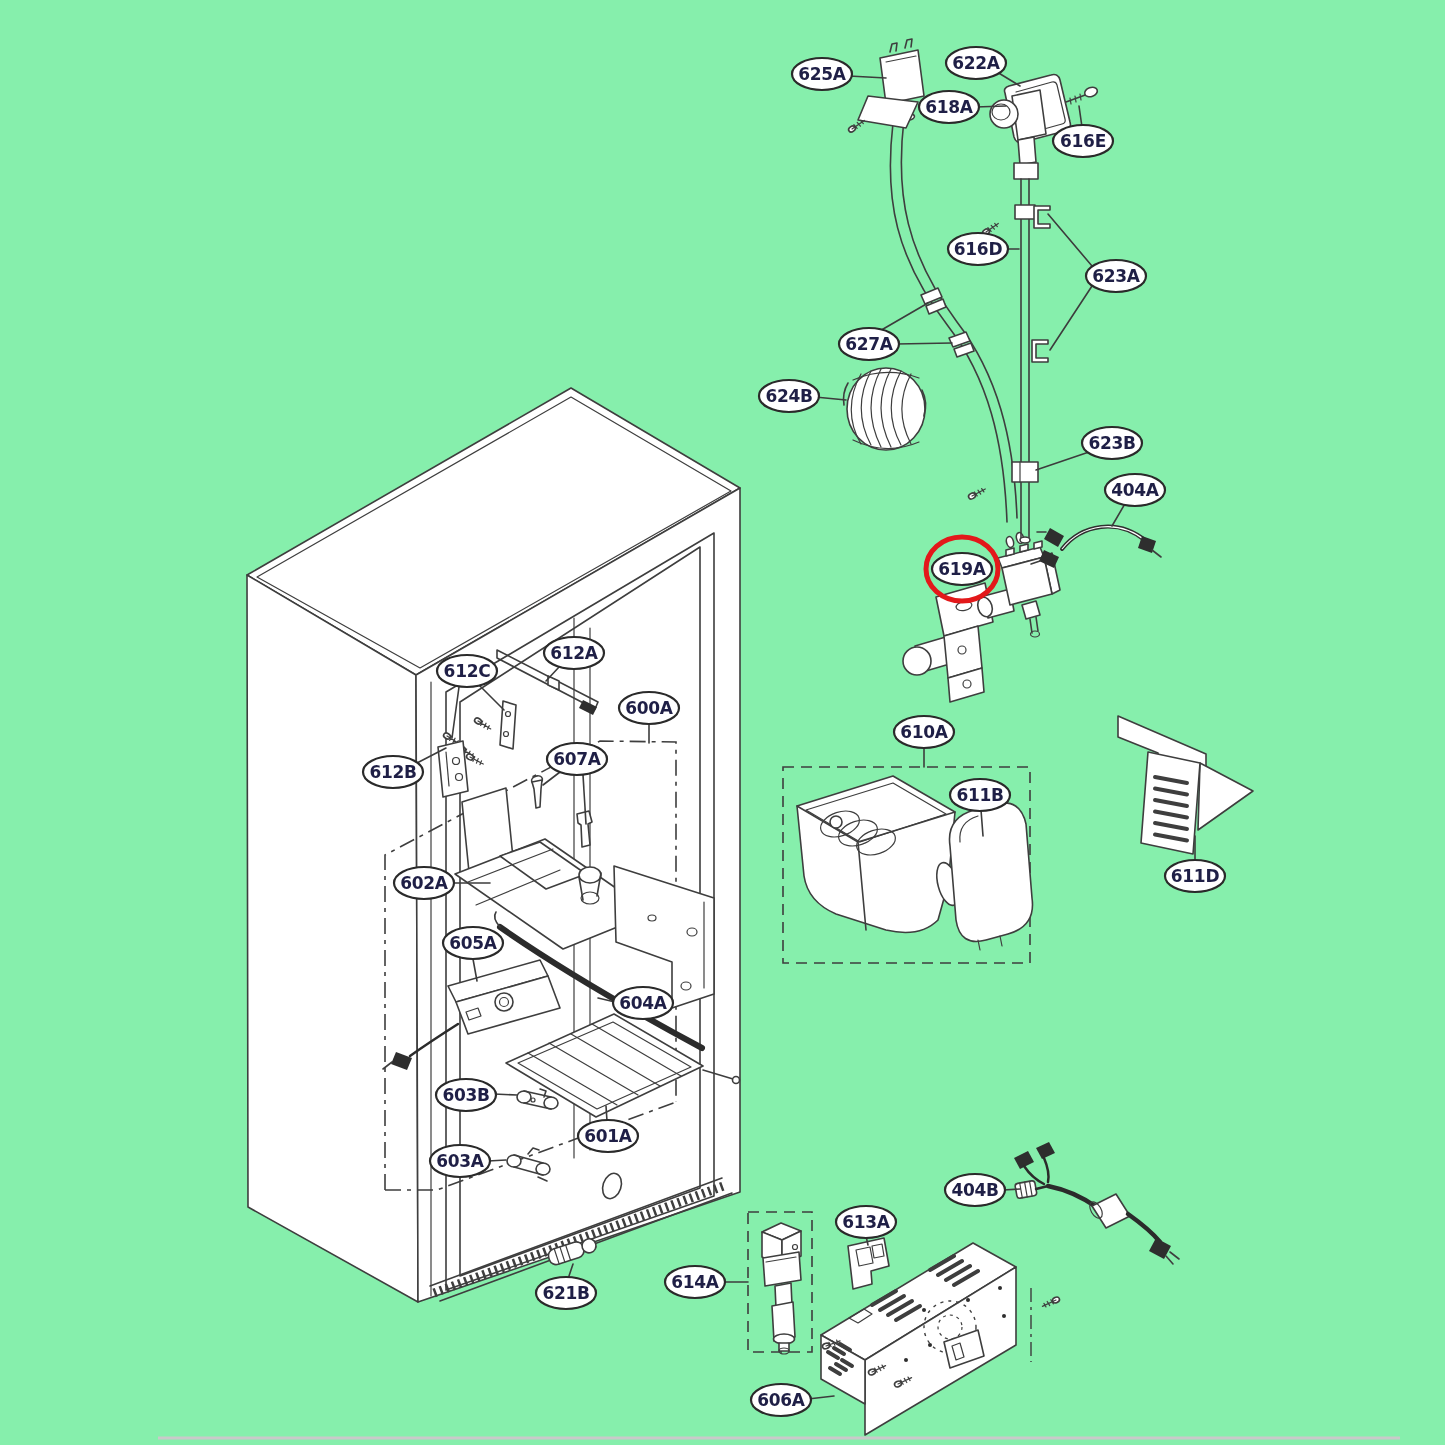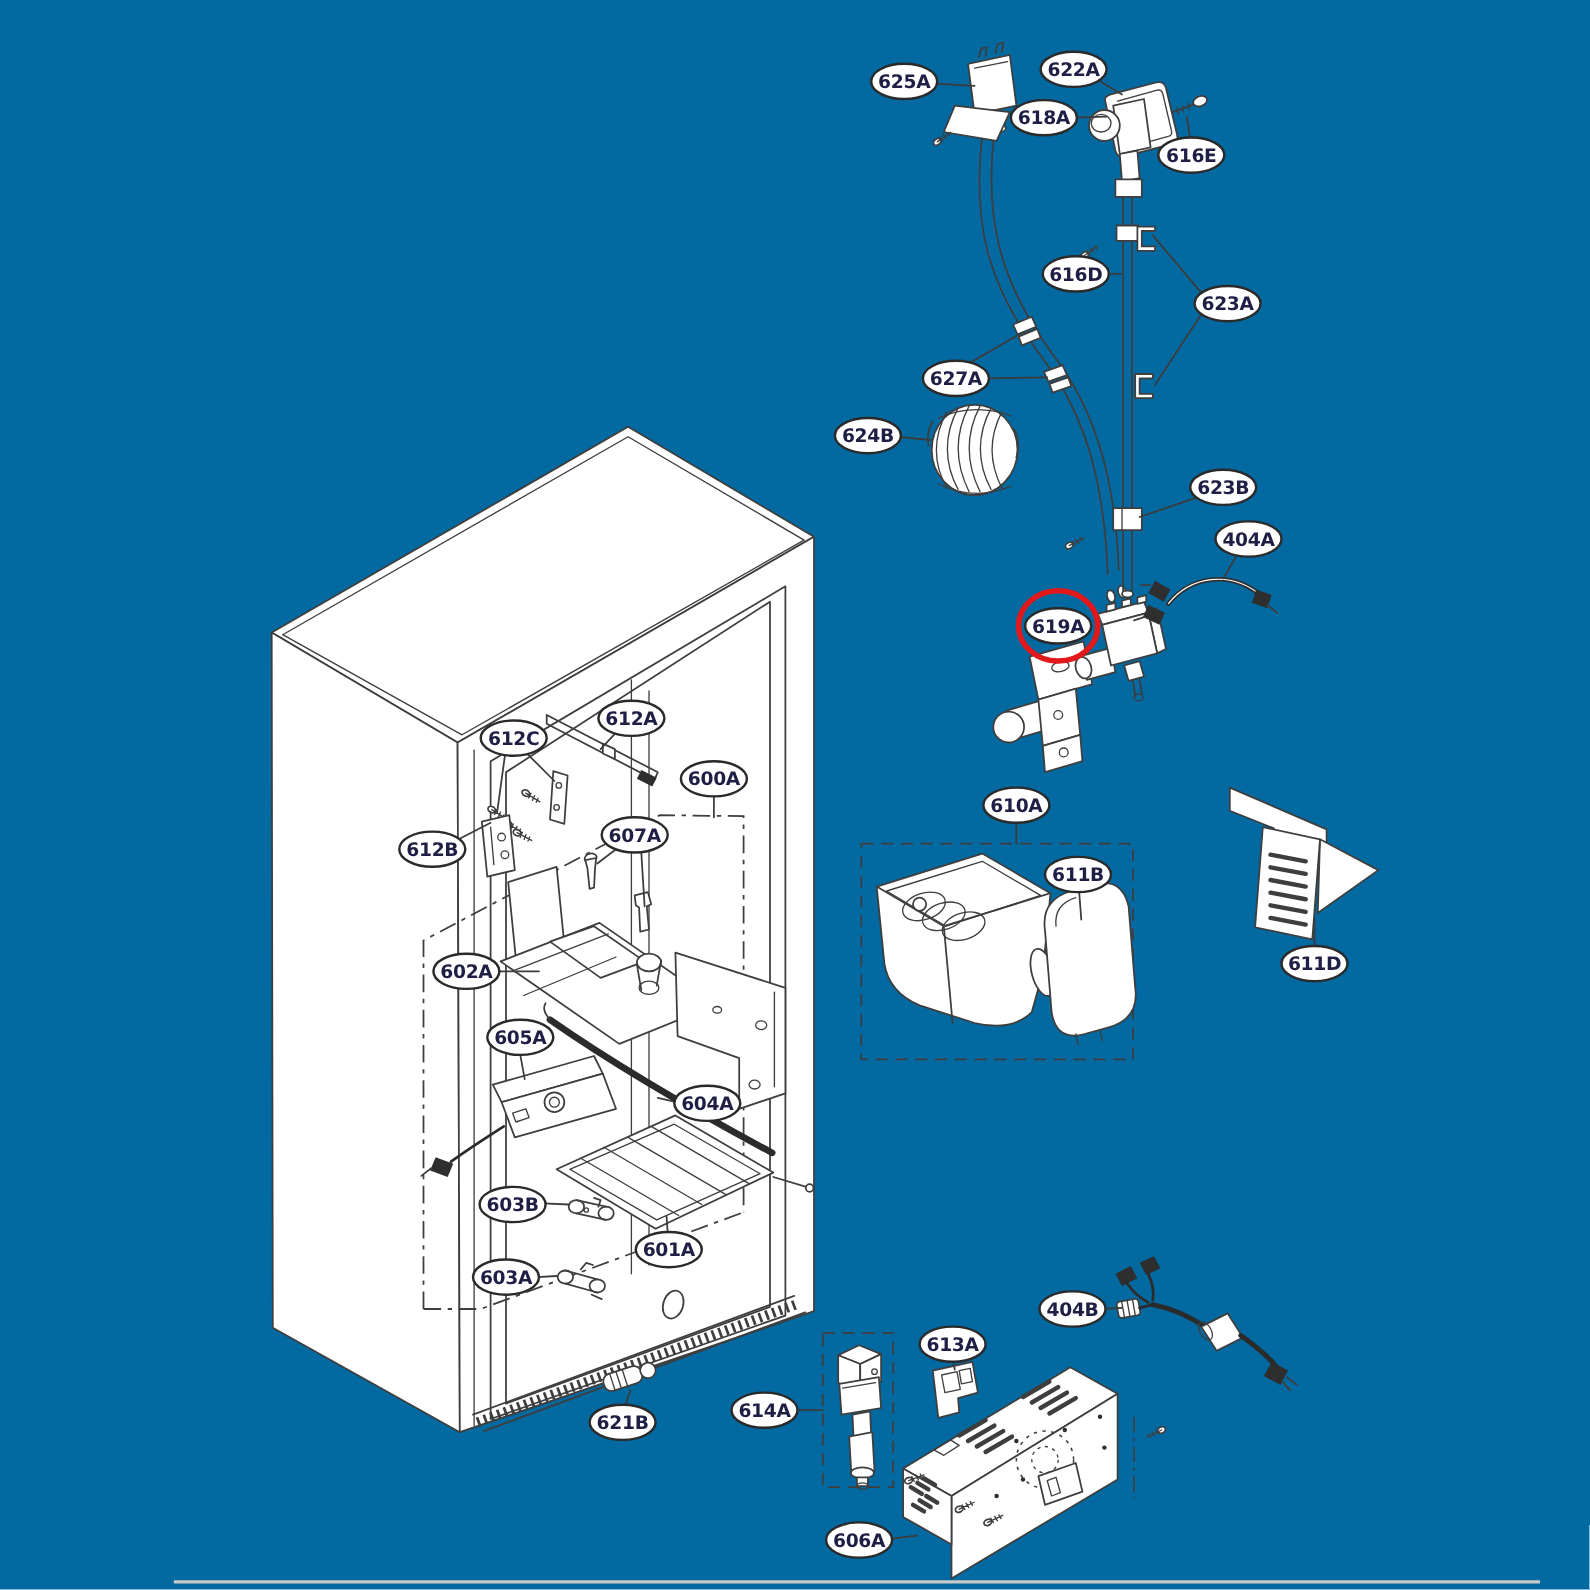--- a/index.html
+++ b/index.html
@@ -1,16 +1,16 @@
 <!DOCTYPE html>
 <html><head>
 <meta charset="utf-8">
 <style>
   html,body{margin:0;padding:0;background:#ffffff;}
-  .page{position:relative;width:1445px;height:1445px;background:#0369a1;overflow:hidden;
+  .page{position:relative;width:1445px;height:1445px;background:#86efac;overflow:hidden;
         font-family:"DejaVu Sans",sans-serif;}
   svg{display:block;}
   .ln{fill:none;stroke:#3e3e3e;stroke-width:1.6;stroke-linecap:round;stroke-linejoin:round;}
   .ln2{fill:none;stroke:#3e3e3e;stroke-width:1.2;stroke-linecap:round;stroke-linejoin:round;}
   .fw{fill:#ffffff;stroke:#3e3e3e;stroke-width:1.6;stroke-linejoin:round;}
   .blk{fill:#2e2e2e;stroke:none;}
   .cable{fill:none;stroke:#2b2b2b;stroke-width:6;stroke-linecap:round;}
   .cable2{fill:none;stroke:#2b2b2b;stroke-width:4.5;stroke-linecap:round;}
   .wire{fill:none;stroke:#2b2b2b;stroke-width:2.5;stroke-linecap:round;}
   .dashbox{fill:none;stroke:#3e3e3e;stroke-width:1.6;stroke-dasharray:16 6 4 6;}

